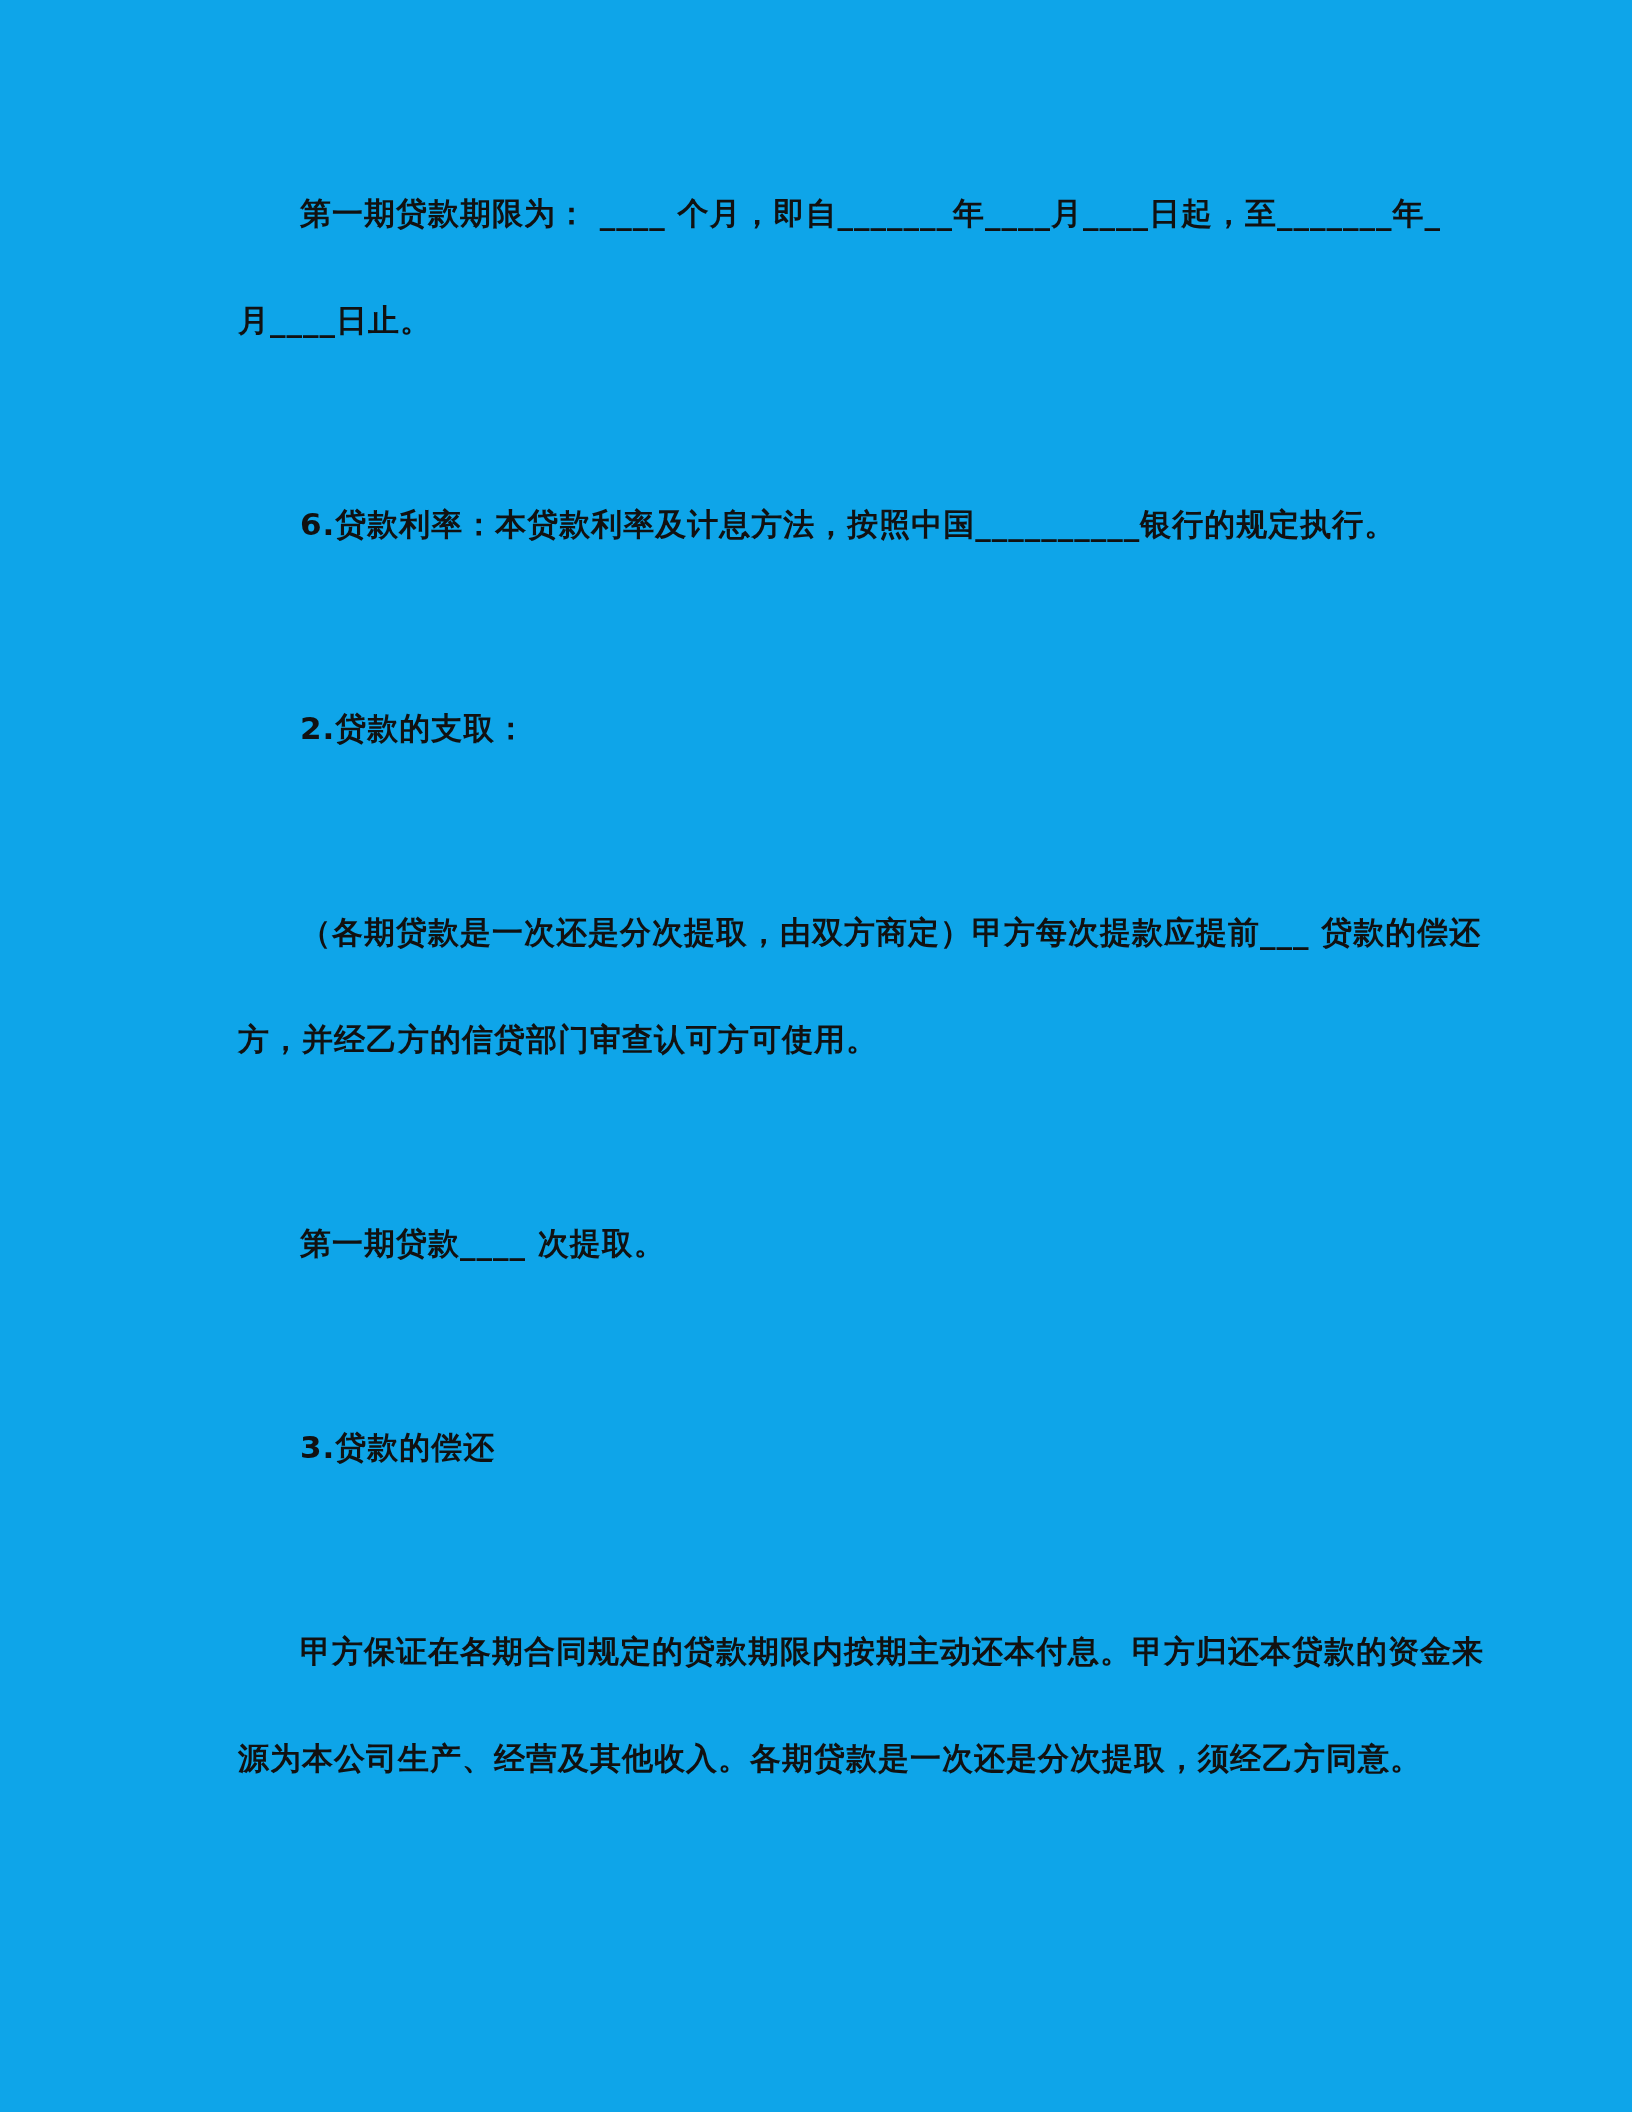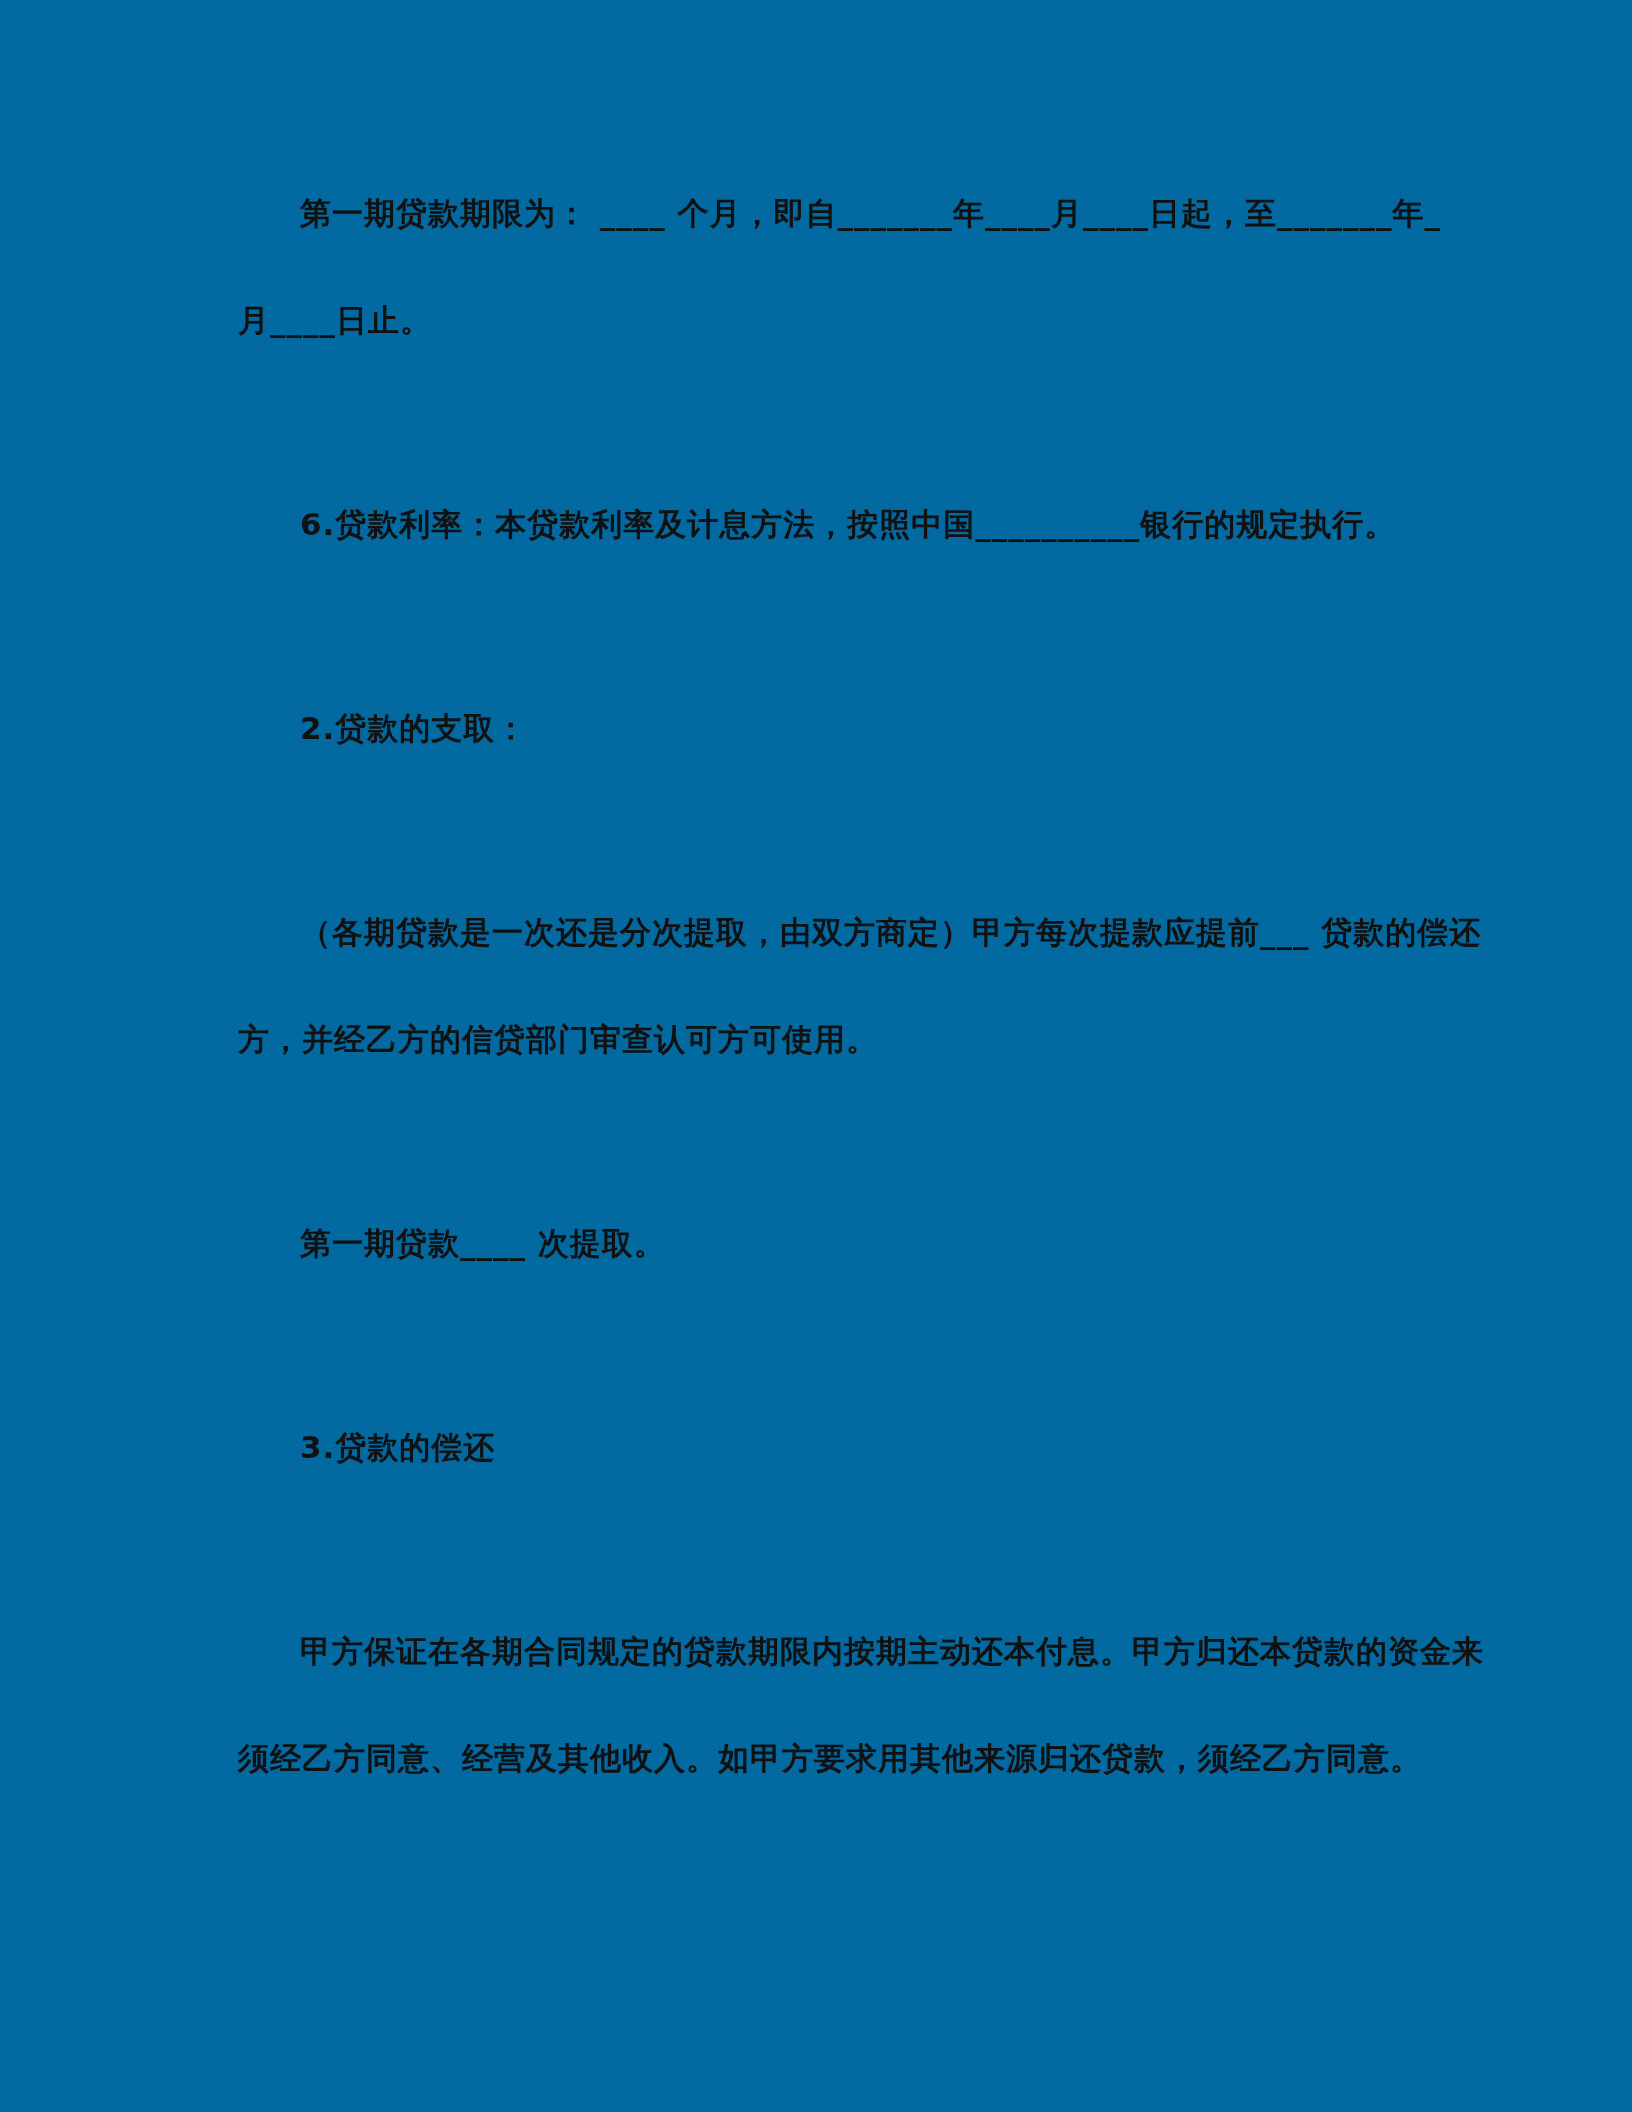--- a/index.html
+++ b/index.html
@@ -4,21 +4,21 @@
 <style>
   html, body {
     margin: 0;
     padding: 0;
     background: #ffffff;
   }
   .page {
     position: relative;
     width: 1632px;
     height: 2112px;
-    background: #0369a1;
+    background: #0ea5e9;
     overflow: hidden;
     font-family: "DejaVu Sans", "Liberation Sans", sans-serif;
     font-weight: 700;
     color: #111111;
     font-size: 31px;
   }
   .content {
     position: absolute;
     top: 160px;
     left: 238px;
@@ -66,17 +66,17 @@
     <div class="para">
       <div class="line indent">第一期贷款____ 次提取。</div>
     </div>
 
     <div class="para">
       <div class="line indent">3.贷款的偿还</div>
     </div>
 
     <div class="para">
       <div class="line indent">甲方保证在各期合同规定的贷款期限内按期主动还本付息。甲方归还本贷款的资金来</div>
-      <div class="line">须经乙方同意、经营及其他收入。如甲方要求用其他来源归还贷款，须经乙方同意。</div>
+      <div class="line">源为本公司生产、经营及其他收入。各期贷款是一次还是分次提取，须经乙方同意。</div>
     </div>
 
   </div>
 </div>
 
 </body></html>

